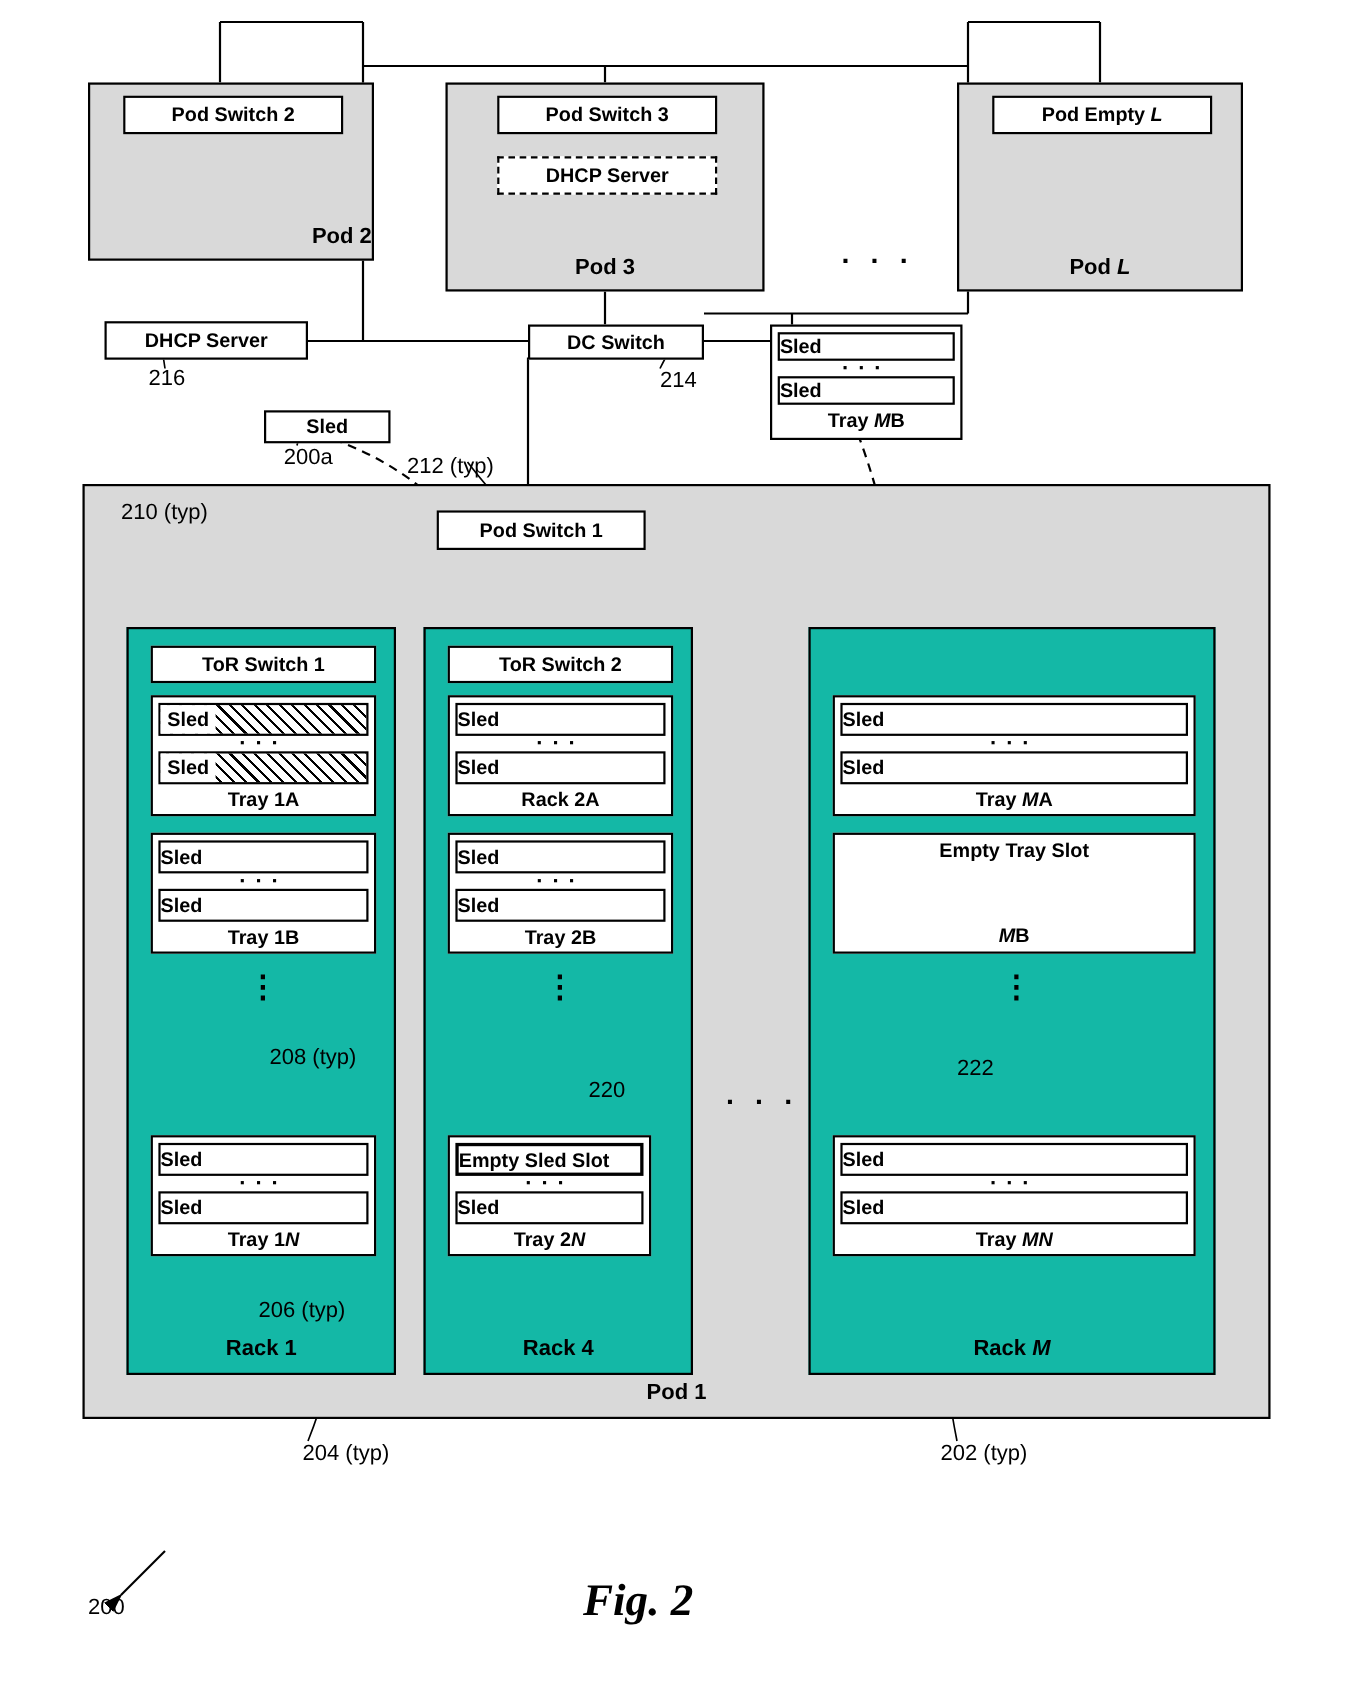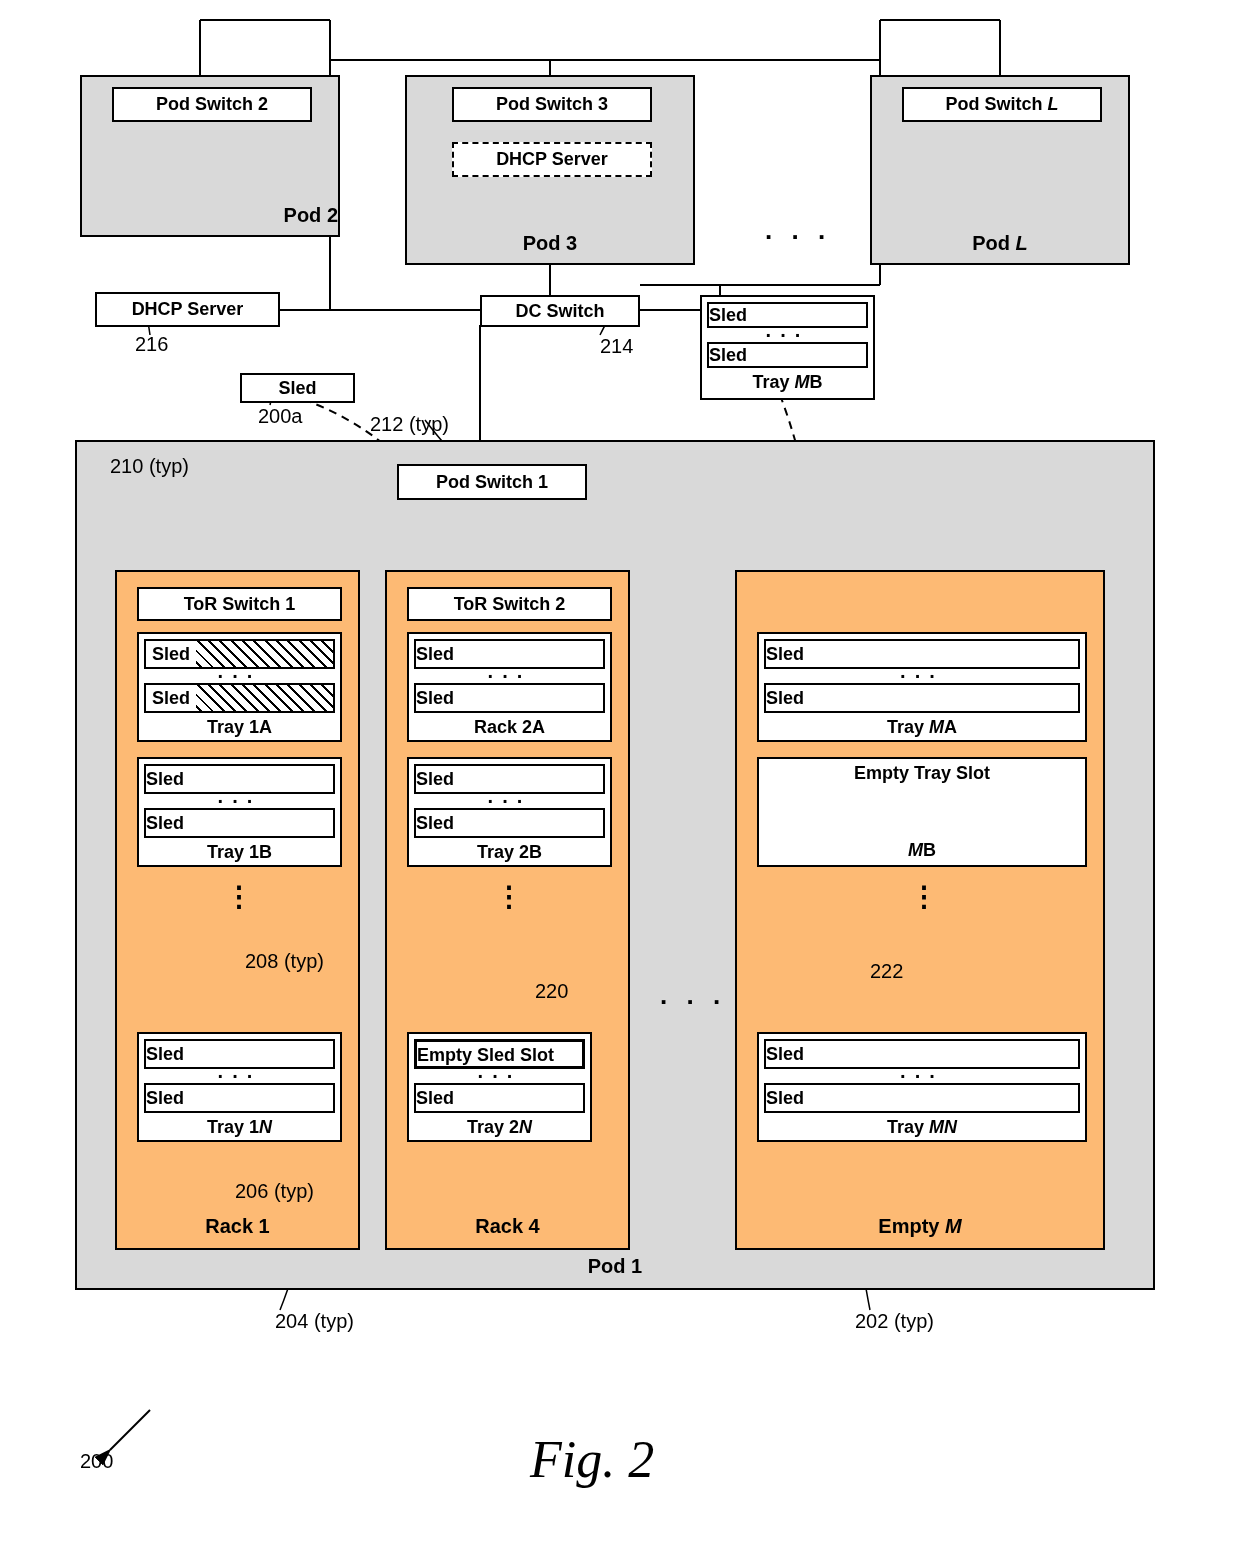--- a/index.html
+++ b/index.html
@@ -66,32 +66,32 @@
     );
   }
   .hatched-inner {
     background: #fff;
     display: inline-block;
     padding: 0 6px;
   }
   .rack-box {
     position: absolute;
     border: 2px solid #000;
-    background: #fdba74;
+    background: #14b8a6;
   }
   .callout {
     position: absolute;
     font-size: 20px;
   }
   .fig-label {
     position: absolute;
     font-family: "Times New Roman", serif;
     font-style: italic;
-    font-weight: normal;
-    font-size: 52px;
+    font-weight: bold;
+    font-size: 41px;
   }
   svg { position: absolute; left: 0; top: 0; pointer-events: none; }
 </style>
 </head>
 <body>
 
 <svg width="1240" height="1549">
   <defs>
     <marker id="arrow" markerWidth="10" markerHeight="10" refX="8" refY="3" orient="auto">
       <path d="M0,0 L0,6 L9,3 z" fill="#000"></path>
@@ -172,21 +172,21 @@
 <div class="box pod-bg" style="left:405px; top:75px; width:290px; height:190px;">
   <div class="box white-box" style="left:45px; top:10px; width:200px; height:35px; line-height:31px; font-size:18px;">Pod Switch 3</div>
   <div class="dashed-box" style="position:absolute; left:45px; top:65px; width:200px; height:35px; line-height:31px; font-size:18px; text-align:center; font-weight:bold;">DHCP Server</div>
   <div class="label" style="bottom:8px; left:0; right:0; text-align:center; font-size:20px;">Pod 3</div>
 </div>
 
 <div class="label" style="left:765px; top:215px; font-size:26px; letter-spacing:6px;">. . .</div>
 
 <div class="box pod-bg" style="left:870px; top:75px; width:260px; height:190px;">
   <div class="box white-box" style="left:30px; top:10px; width:200px; height:35px; line-height:31px; font-size:18px;">
-    <span>Pod Switch </span><span class="italic">L</span>
+    <span>Pod Empty </span><span class="italic">L</span>
   </div>
   <div class="label" style="bottom:8px; left:0; right:0; text-align:center; font-size:20px;">
     <span>Pod </span><span class="italic">L</span>
   </div>
 </div>
 
 <div class="box white-box" style="left:95px; top:292px; width:185px; height:35px; line-height:31px; font-size:18px;">DHCP Server</div>
 
 <div class="box white-box" style="left:480px; top:295px; width:160px; height:32px; line-height:28px; font-size:18px;">DC Switch</div>
 
@@ -268,21 +268,21 @@
     <div class="tray-label" style="font-size:18px;">Empty Tray Slot</div>
     <div class="tray-label" style="font-size:18px; padding-top:0;"><span class="italic">M</span><span>B</span></div>
   </div>
   <div class="tray-box" style="left:20px; top:460px; width:330px; height:110px;">
     <div class="sled-box" style="margin:5px 5px 0 5px;">Sled</div>
     <div class="dots">···</div>
     <div class="sled-box" style="margin:0 5px;">Sled</div>
     <div class="tray-label"><span>Tray </span><span class="italic">M</span><span class="italic">N</span></div>
   </div>
   <div class="label" style="bottom:10px; left:0; right:0; text-align:center; font-size:20px;">
-    <span>Empty </span><span class="italic">M</span>
+    <span>Rack </span><span class="italic">M</span>
   </div>
 </div>
 
 <div class="label" style="left:225px; top:880px; font-size:28px; font-weight:bold;">⋮</div>
 <div class="label" style="left:495px; top:880px; font-size:28px; font-weight:bold;">⋮</div>
 <div class="label" style="left:910px; top:880px; font-size:28px; font-weight:bold;">⋮</div>
 
 <div class="callout" style="left:135px; top:333px;">216</div>
 <div class="callout" style="left:600px; top:335px;">214</div>
 <div class="callout" style="left:258px; top:405px;">200a</div>

